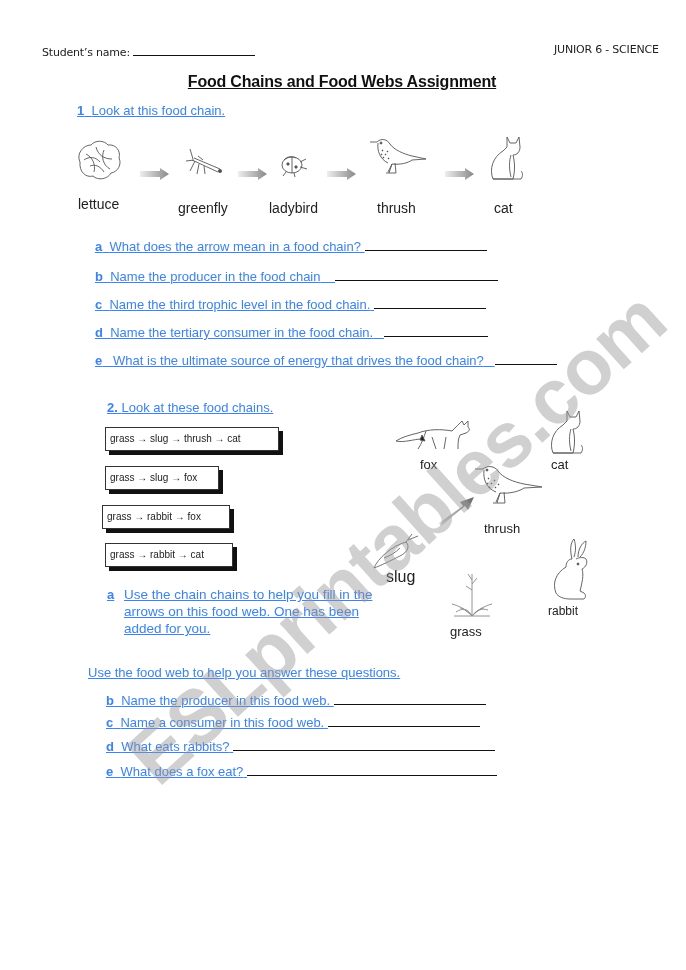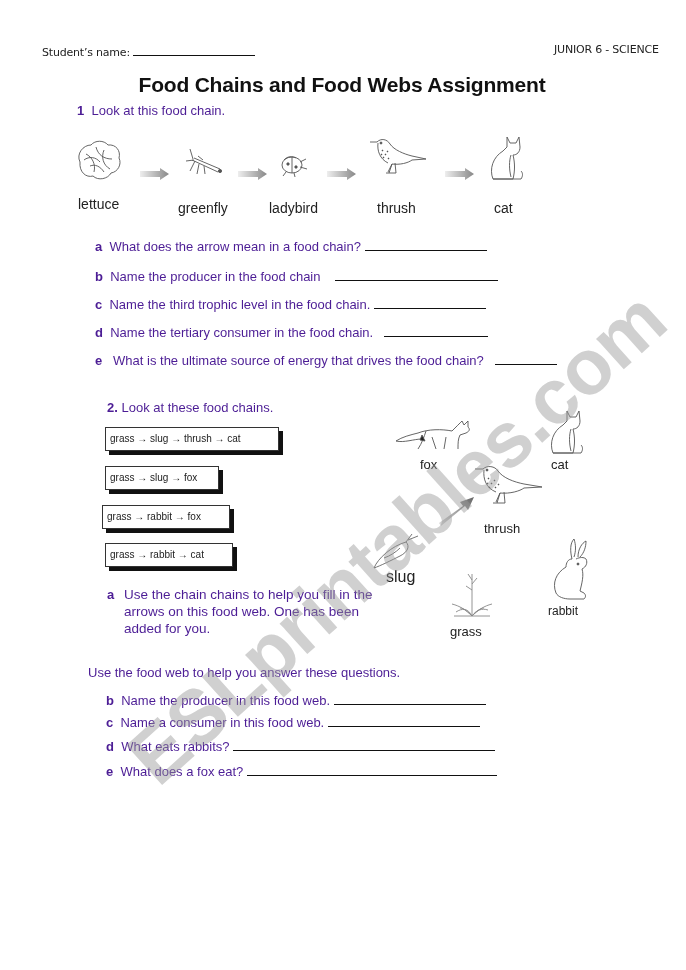--- a/index.html
+++ b/index.html
@@ -1,20 +1,20 @@
 <!DOCTYPE html>
 <html><head>
 <meta charset="utf-8">
 <style>
   html, body { margin:0; padding:0; background:#fff; }
   body { width:686px; height:970px; position:relative; overflow:hidden; font-family:"Liberation Sans", sans-serif; color:#111; }
   .abs { position:absolute; }
   .hdr { font-family:"DejaVu Sans", sans-serif; font-size:11px; letter-spacing:-0.2px; color:#222; }
-  .title { font-family:"Liberation Sans", sans-serif; font-weight:bold; font-size:21px; left:0; width:684px; text-align:center; top:73px; letter-spacing:-0.2px; }
-  .q { font-size:13px; color:#4c1d95; white-space:nowrap; }
+  .title { font-family:"Liberation Sans", sans-serif; font-weight:bold; font-size:16px; text-decoration:underline; left:0; width:684px; text-align:center; top:73px; letter-spacing:-0.2px; }
+  .q { font-size:13px; color:#3b82f6; white-space:nowrap;text-decoration:underline; }
   .q b { font-weight:bold; }
   .blank { display:inline-block; border-bottom:1.4px solid #111; height:12px; vertical-align:baseline; }
   .lbl { font-size:14px; color:#222; }
   .chain-box { position:absolute; border:1px solid #333; background:#fff; box-shadow:4px 4px 0 #111; font-size:10px; padding:4px 4px; height:14px; line-height:14px; white-space:nowrap; color:#222; }
   .watermark { position:absolute; left:60px; top:410px; transform:rotate(-45deg); transform-origin:left top; font-family:"Liberation Sans", sans-serif; font-weight:bold; font-size:78px; color:rgba(150,150,150,0.45); white-space:nowrap; pointer-events:none; letter-spacing:-1px; }
   svg { overflow:visible; }
 </style>
 </head>
 <body>
 

